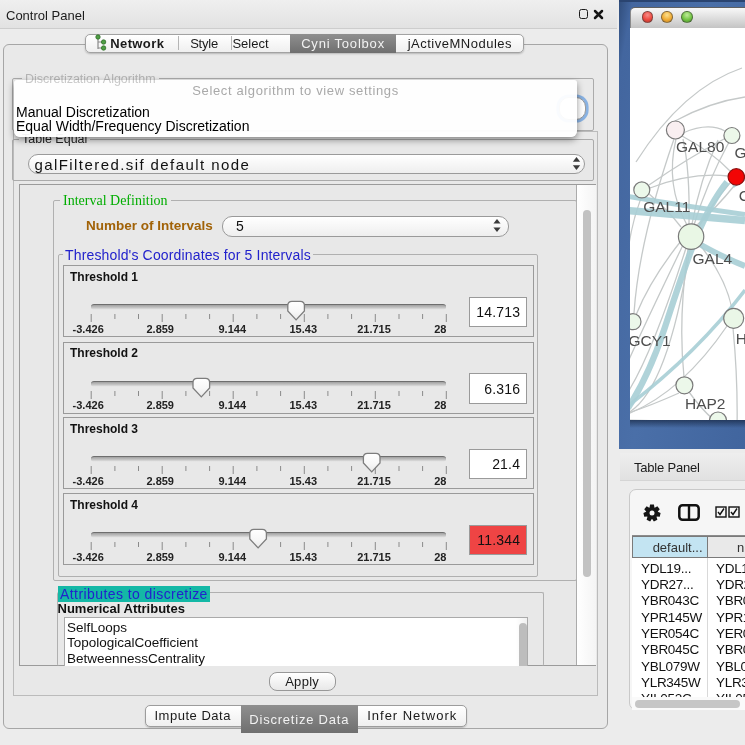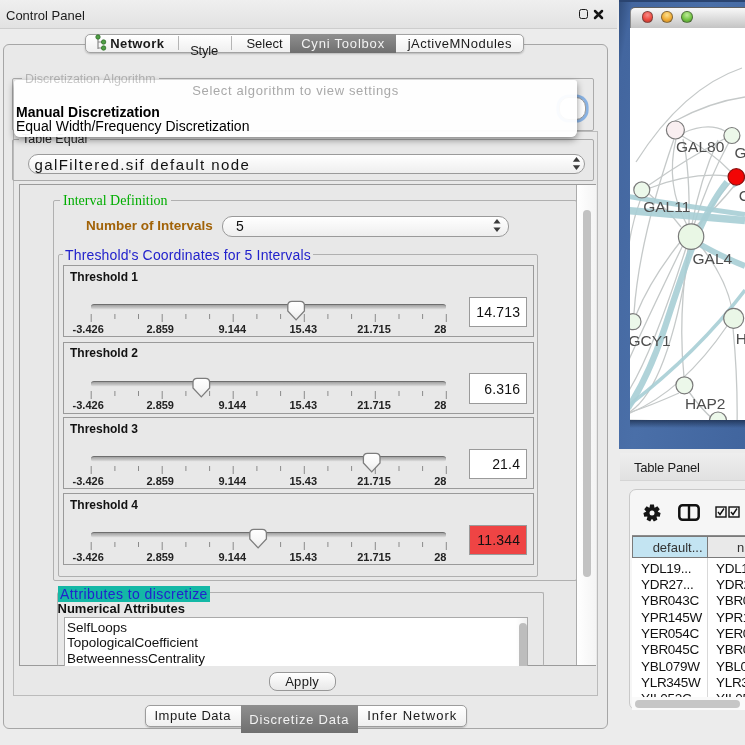--- a/index.html
+++ b/index.html
@@ -8,23 +8,23 @@
 
 <div class="abs" style="left:0;top:0;width:617px;height:29px;background:linear-gradient(#efefef,#e2e2e2);border-bottom:1px solid #cdcdcd;"></div>
 <div class="abs" style="left:6px;top:8px;font-size:13px;color:#1c1c1c;">Control Panel</div>
 <div class="abs" style="left:578.5px;top:9px;width:9.5px;height:9.5px;border:1.7px solid #1a1a1a;border-radius:2.5px;"></div>
 <svg class="abs" style="left:592.5px;top:8.5px;" width="11" height="11" viewBox="0 0 11 11">
     <path d="M2 2 L9 9 M9 2 L2 9" stroke="#141414" stroke-width="2.5" stroke-linecap="round" fill="none"></path>
   </svg>
 <div class="abs" style="left:3px;top:44px;width:605px;height:685px;border:1px solid #a6a6a6;border-radius:6px;background:#e9e9e9;"></div>
 <div class="abs" style="left:85px;top:33.5px;width:439px;height:19.5px;border:1px solid #a2a2a2;border-radius:5px;background:linear-gradient(#ffffff,#efefef);box-shadow:0 1px 2px rgba(0,0,0,0.22);overflow:hidden;"></div>
 <div class="abs" style="left:85px;top:33.5px;width:92.5px;height:19.5px;color:#1a1a1a;font-size:13px;letter-spacing:0.39px;display:flex;align-items:center;justify-content:center;padding-left:12px;font-weight:bold;">Network</div>
-<div class="abs" style="left:177.5px;top:33.5px;width:53.19999999999999px;height:19.5px;color:#1a1a1a;font-size:13px;letter-spacing:-0.2px;display:flex;align-items:center;justify-content:center;margin-top:7px;">Style</div>
+<div class="abs" style="left:177.5px;top:33.5px;width:53.19999999999999px;height:19.5px;color:#1a1a1a;font-size:13px;letter-spacing:-0.2px;display:flex;align-items:center;justify-content:center;">Style</div>
 <div class="abs" style="left:177.5px;top:36px;width:1px;height:14px;background:#b5b5b5;"></div>
-<div class="abs" style="left:229px;top:33.5px;width:71px;height:19.5px;color:#1a1a1a;font-size:13px;letter-spacing:0px;display:flex;align-items:center;justify-content:center;">Select</div>
+<div class="abs" style="left:215px;top:33.5px;width:71px;height:19.5px;color:#1a1a1a;font-size:13px;letter-spacing:0px;display:flex;align-items:center;justify-content:center;">Select</div>
 <div class="abs" style="left:230.7px;top:36px;width:1px;height:14px;background:#b5b5b5;"></div>
 <div class="abs" style="left:290.3px;top:33.5px;width:105.5px;height:19.5px;background:linear-gradient(#8f8f8f,#6f6f6f);color:#f2f2f2;font-size:13px;letter-spacing:0.8px;display:flex;align-items:center;justify-content:center;">Cyni Toolbox</div>
 <div class="abs" style="left:395.8px;top:33.5px;width:128.2px;height:19.5px;color:#1a1a1a;font-size:13px;letter-spacing:0.51px;display:flex;align-items:center;justify-content:center;">jActiveMNodules</div>
 <svg class="abs" style="left:95px;top:34px;" width="14" height="18" viewBox="0 0 14 18">
     <path d="M3 3 L3 15 M3 8 L8 8 M3 14 L8 14" stroke="#8a8a8a" stroke-width="1.2" fill="none"></path>
     <circle cx="3" cy="3" r="2.2" fill="#4f9e44" stroke="#2e6e28" stroke-width="0.8"></circle>
     <circle cx="8.6" cy="8" r="2.2" fill="#4f9e44" stroke="#2e6e28" stroke-width="0.8"></circle>
     <circle cx="8.6" cy="14" r="2.2" fill="#4f9e44" stroke="#2e6e28" stroke-width="0.8"></circle>
   </svg>
 <div class="abs" style="left:12px;top:78px;width:582px;height:53px;border:1px solid #ababab;border-radius:2px;"></div>
@@ -207,21 +207,21 @@
 <div class="abs" style="left:516px;top:618px;width:11px;height:48px;background:linear-gradient(to right,#ffffff,#f0f0f0);"></div>
 <div class="abs" style="left:518.5px;top:622.5px;width:8px;height:43.5px;border-radius:4px 4px 0 0;background:#bdbdbd;"></div>
 <div class="abs" style="left:268.5px;top:671.8px;width:67.3px;height:19.4px;border:1px solid #989898;border-radius:8px;background:linear-gradient(#ffffff,#e8e8e8);font-size:13px;letter-spacing:0.3px;color:#1a1a1a;display:flex;align-items:center;justify-content:center;">Apply</div>
 <div class="abs" style="left:145px;top:705px;width:321.5px;height:21.5px;border:1px solid #9c9c9c;border-radius:5px;background:linear-gradient(#ffffff,#efefef);box-shadow:0 1px 1.5px rgba(0,0,0,0.2);overflow:hidden;"></div>
 <div class="abs" style="left:145px;top:705px;width:95.5px;height:21.5px;color:#1a1a1a;font-size:13px;letter-spacing:0.52px;display:flex;align-items:center;justify-content:center;">Impute Data</div>
 <div class="abs" style="left:240.5px;top:705px;width:117.5px;height:28px;background:linear-gradient(#8f8f8f,#6f6f6f);color:#f2f2f2;font-size:13px;letter-spacing:0.78px;display:flex;align-items:center;justify-content:center;">Discretize Data</div>
 <div class="abs" style="left:358px;top:705px;width:108.5px;height:21.5px;color:#1a1a1a;font-size:13px;letter-spacing:0.97px;display:flex;align-items:center;justify-content:center;">Infer Network</div>
 <div class="abs" style="left:13.7px;top:80px;width:563.7px;height:56.5px;background:rgba(255,255,255,0.95);border-radius:3px 3px 6px 6px;box-shadow:0 3px 7px rgba(0,0,0,0.42);"></div>
 <div class="abs" style="left:13.7px;top:83px;width:563.7px;font-size:13px;letter-spacing:0.63px;color:#a9a9a9;text-align:center;">Select algorithm to view settings</div>
 <div class="abs" style="left:22px;top:72px;font-size:12.5px;color:#c9c9c9;padding:0 3px;clip-path:inset(8px 0 0 0);">Discretization Algorithm</div>
-<div class="abs" style="left:16px;top:103.5px;font-size:14px;font-weight:bold;color:#000;">Manual Discretization</div>
+<div class="abs" style="left:16px;top:103.5px;font-size:14px;font-weight:normal;color:#000;">Manual Discretization</div>
 <div class="abs" style="left:16px;top:118px;font-size:14px;color:#000;">Equal Width/Frequency Discretization</div>
 <div class="abs" style="left:618.5px;top:0;width:126.5px;height:449px;background:linear-gradient(100deg,#314e7c 0px,#43669f 13px,#4a6fa8 45%,#41659e);border-top:2px solid #2a4470;"></div>
 <div class="abs" style="left:630px;top:420px;width:115px;height:8px;background:linear-gradient(rgba(10,20,40,0.55),rgba(10,20,40,0));"></div>
 <div class="abs" style="left:630px;top:7px;width:115px;height:21px;background:linear-gradient(#f8f8f8,#c4c4c4);border-top:1px solid #606060;border-left:1px solid #8a8a8a;border-radius:5px 0 0 0;"></div>
 <div class="abs" style="left:641.5999999999999px;top:11.2px;width:11.4px;height:11.4px;border-radius:50%;background:radial-gradient(circle at 50% 30%,#f58f8a,#ee4b42 55%,#b4372c);border:0.5px solid rgba(60,60,60,0.55);"></div>
 <div class="abs" style="left:661.3999999999999px;top:11.2px;width:11.4px;height:11.4px;border-radius:50%;background:radial-gradient(circle at 50% 30%,#fbe090,#f0ad36 55%,#c08023);border:0.5px solid rgba(60,60,60,0.55);"></div>
 <div class="abs" style="left:681.1999999999999px;top:11.2px;width:11.4px;height:11.4px;border-radius:50%;background:radial-gradient(circle at 50% 30%,#c0eb9a,#74c545 55%,#4c8f2a);border:0.5px solid rgba(60,60,60,0.55);"></div>
 <div class="abs" style="left:630px;top:28px;width:115px;height:392px;background:#fff;overflow:hidden;">
 <svg width="115" height="392" viewBox="630 28 115 392" style="position:absolute;left:0;top:0;">
 <path d="M675,121 Q710,102 745,97" stroke="#c5c9c9" stroke-width="1.3" fill="none"></path>

